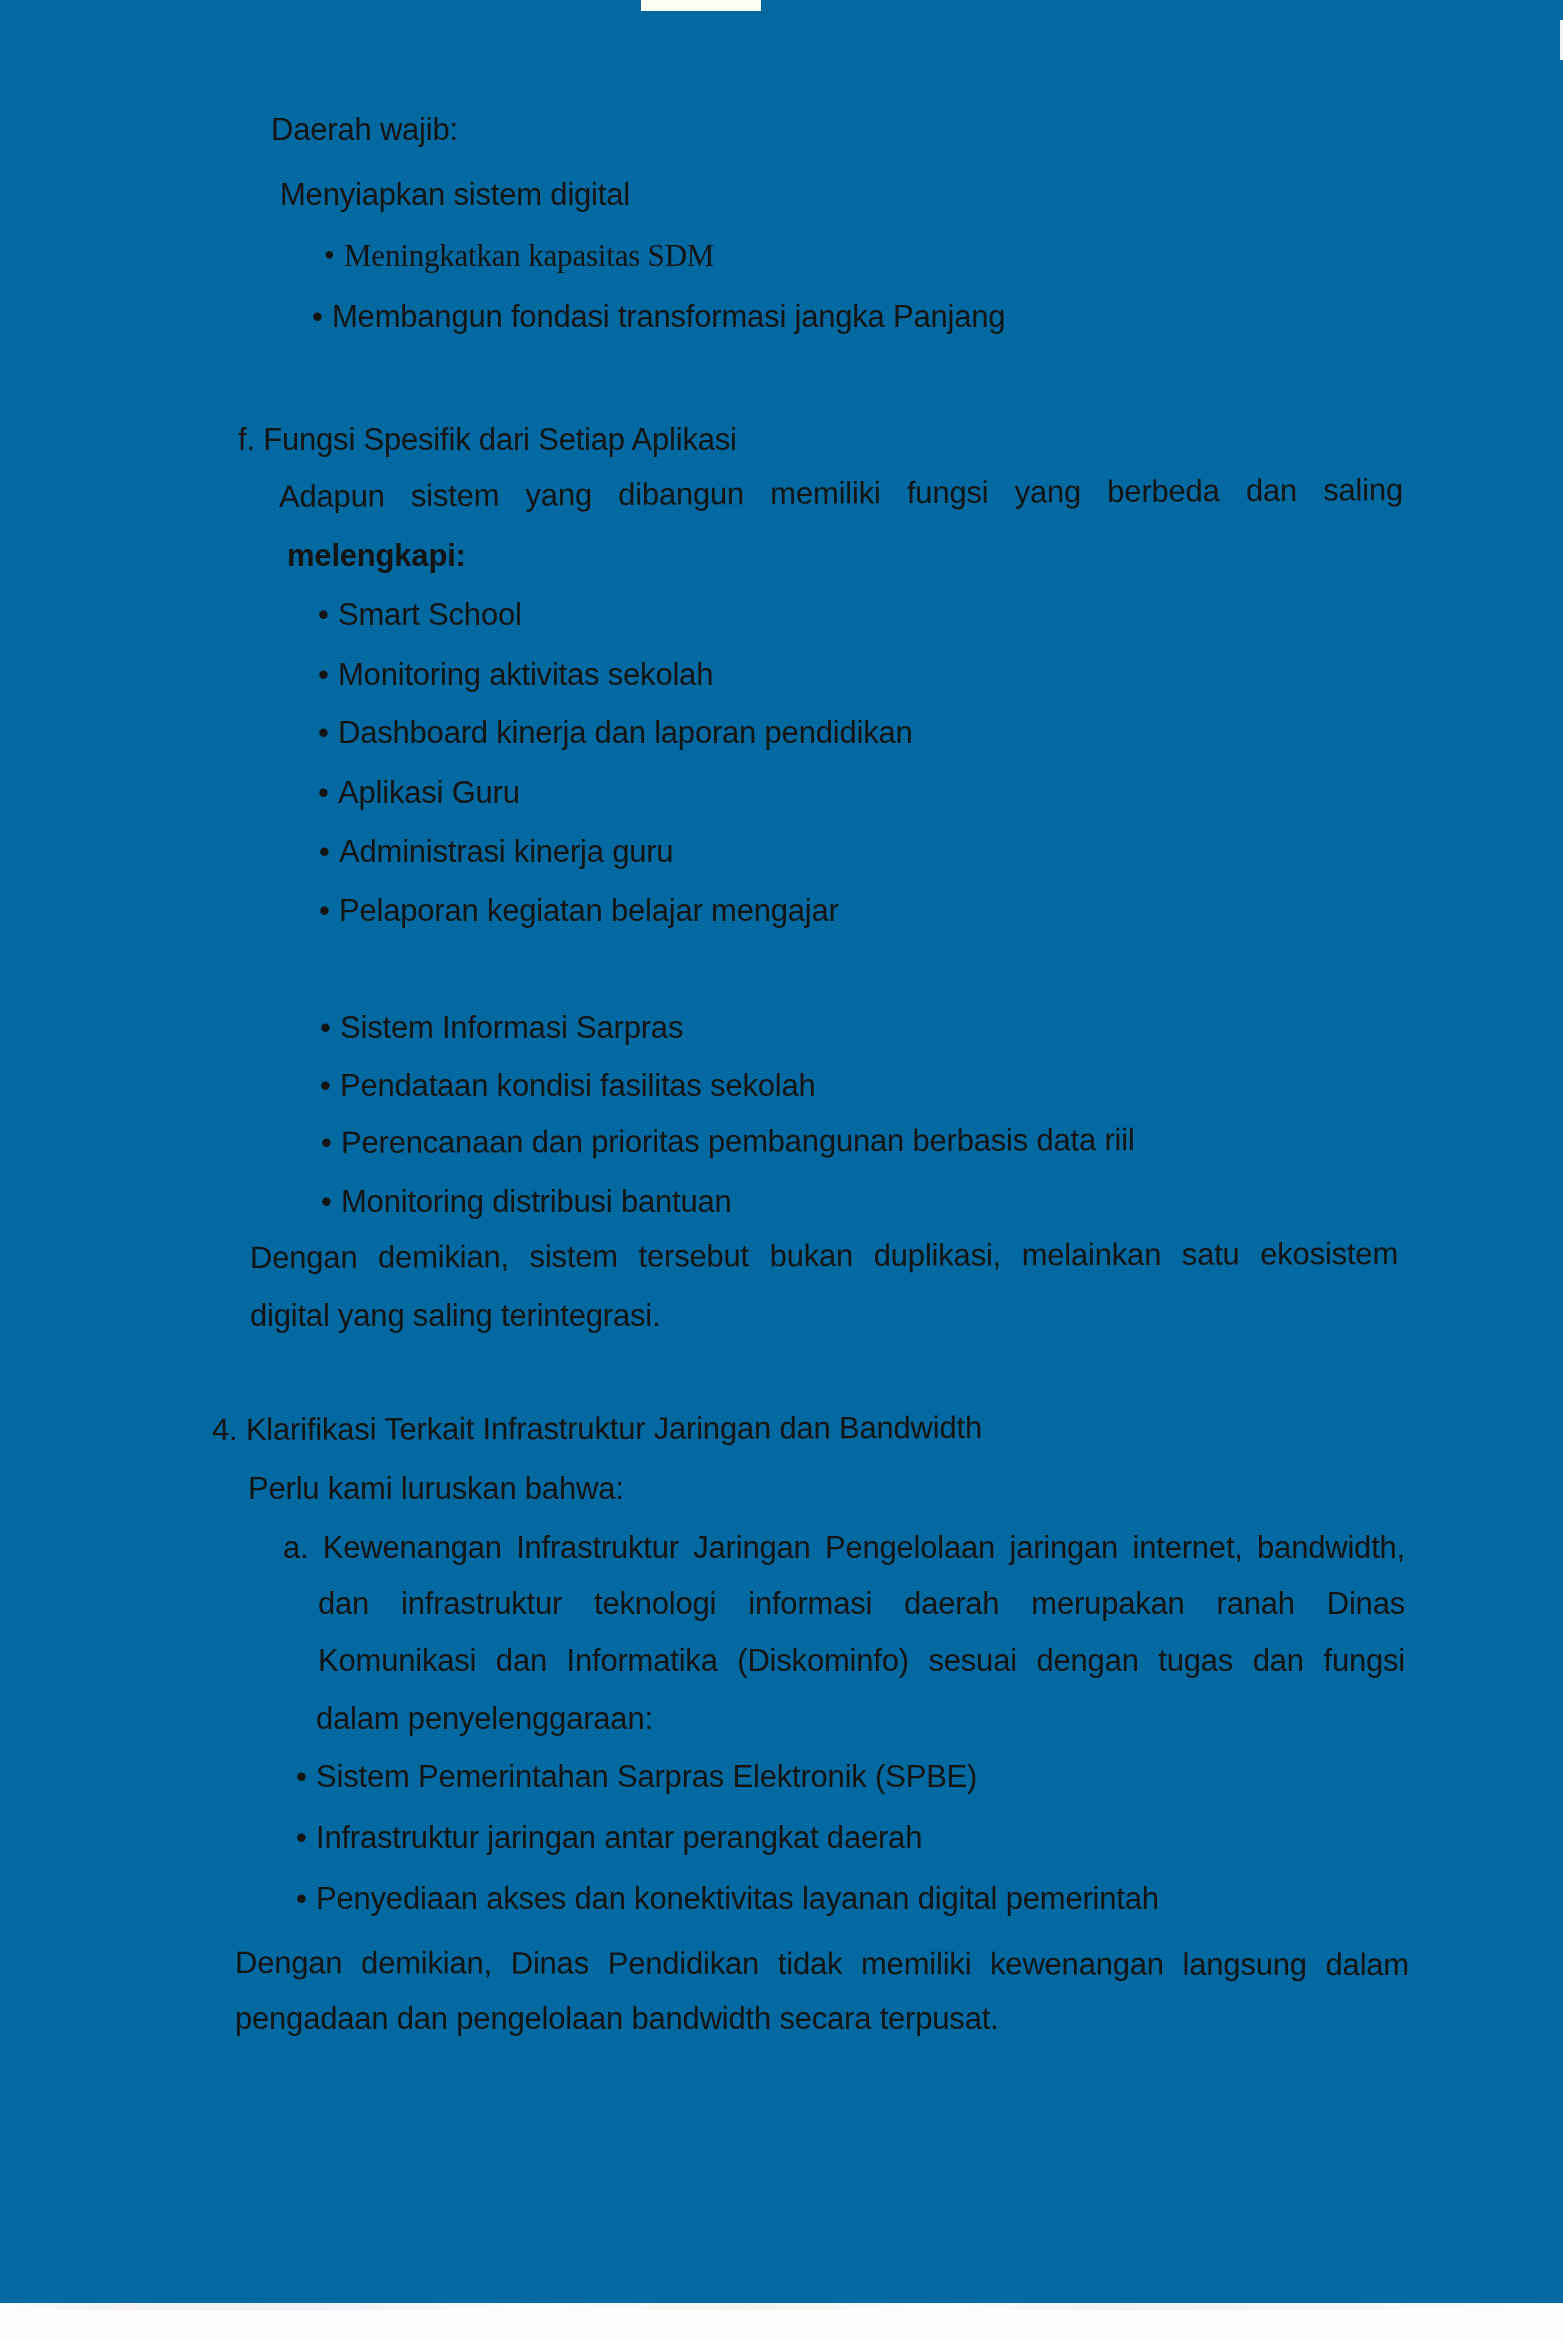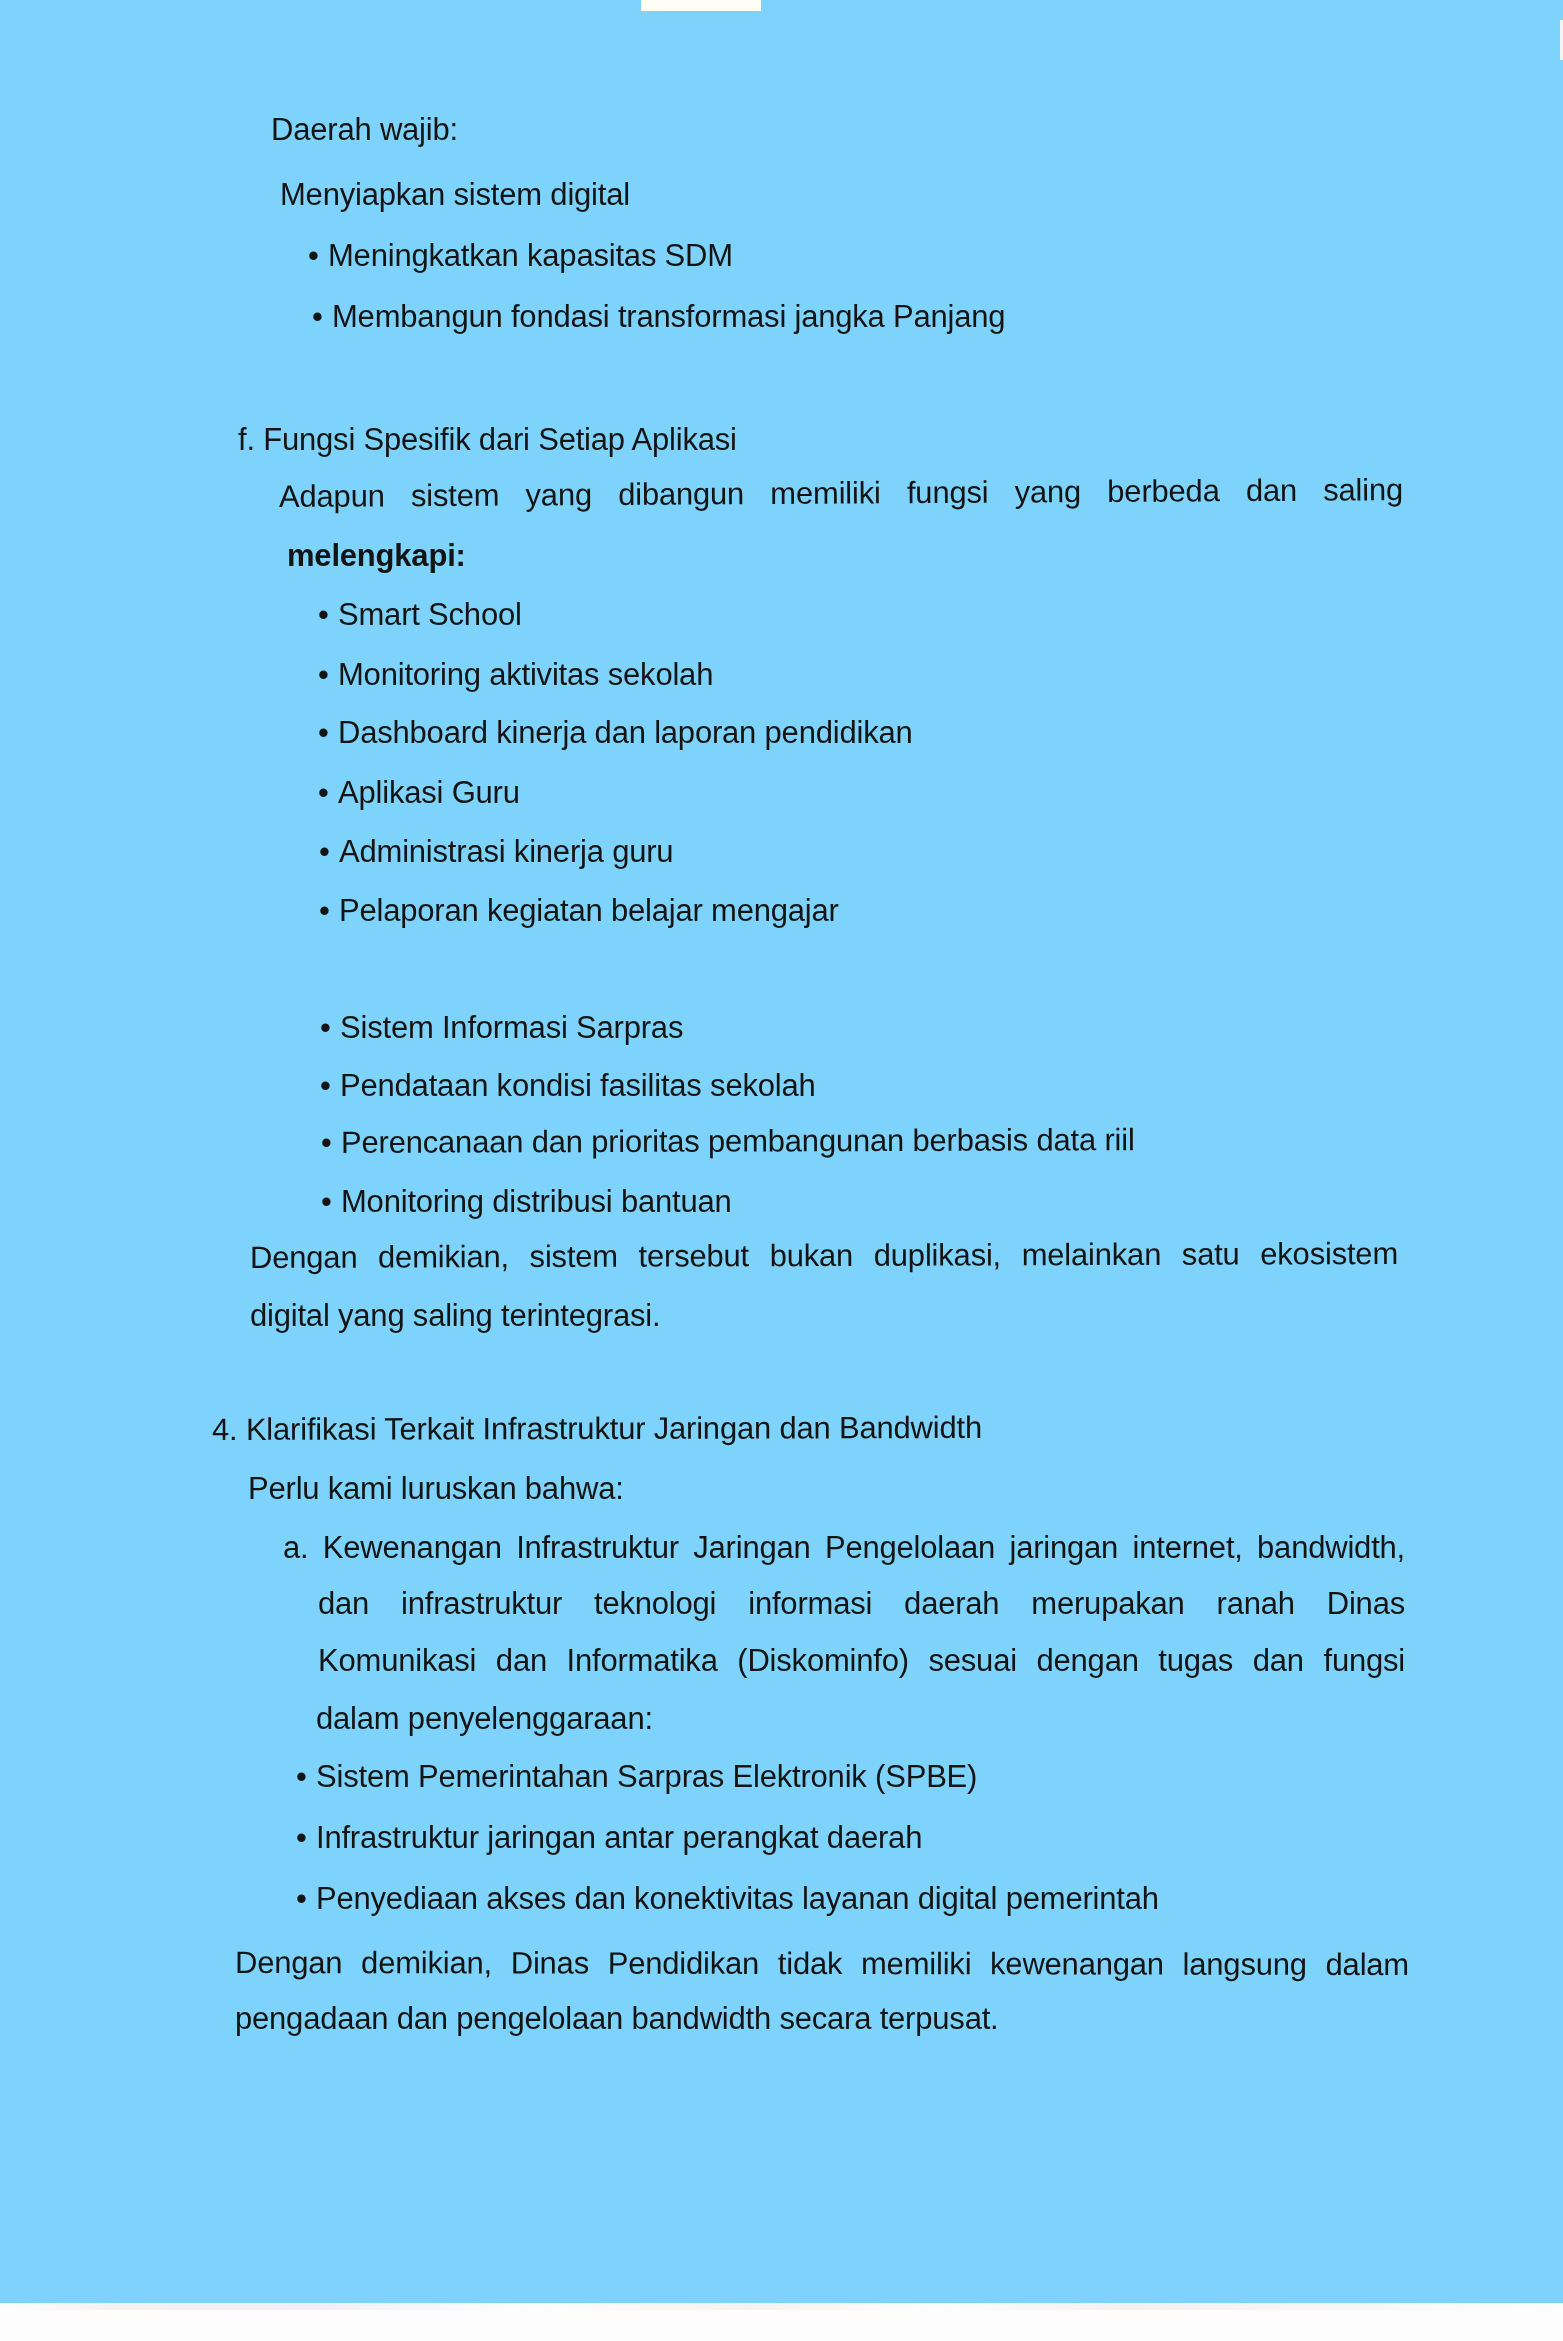--- a/index.html
+++ b/index.html
@@ -13,21 +13,21 @@
     position: relative;
     overflow: hidden;
     font-family: "Liberation Sans", "DejaVu Sans", sans-serif;
     color: #141414;
   }
   .page {
     position: absolute;
     left: 0; top: 0;
     width: 1564px;
     height: 2310px;
-    background: #7dd3fc;
+    background: #0369a1;
   }
   .line {
     position: absolute;
     font-size: 31px;
     line-height: 37px;
     white-space: nowrap;
     letter-spacing: -0.2px;
     transform-origin: left center;
   }
   .just {
@@ -60,21 +60,21 @@
 </style>
 </head>
 <body>
 
 <div class="page">
   <div class="top-tab"></div>
   <div class="edge-mark" style="right:0; top:20px; width:4px; height:40px;"></div>
 
   <div class="line" style="left:271px; top:111px;">Daerah wajib:</div>
   <div class="line" style="left:272px; top:176px;margin-left:8px;">Menyiapkan sistem digital</div>
-  <div class="line bullet" style="left:308px; top:237px;">Meningkatkan kapasitas SDM</div>
+  <div class="line bullet" style="left:324px; top:237px;font-family:Liberation Serif, serif;">Meningkatkan kapasitas SDM</div>
   <div class="line bullet" style="left:312px; top:298px;">Membangun fondasi transformasi jangka Panjang</div>
 
   <div class="line" style="left:238px; top:421px;">f. Fungsi Spesifik dari Setiap Aplikasi</div>
   <div class="line just" style="left:279px; top:478px; width:1124px; transform:rotate(-0.35deg);">Adapun sistem yang dibangun memiliki fungsi yang berbeda dan saling</div>
   <div class="line" style="left:287px; top:537px;font-weight:bold;">melengkapi:</div>
 
   <div class="line bullet" style="left:318px; top:596px;">Smart School</div>
   <div class="line bullet" style="left:318px; top:656px;">Monitoring aktivitas sekolah</div>
   <div class="line bullet" style="left:318px; top:714px;">Dashboard kinerja dan laporan pendidikan</div>
   <div class="line bullet" style="left:318px; top:774px;">Aplikasi Guru</div>

